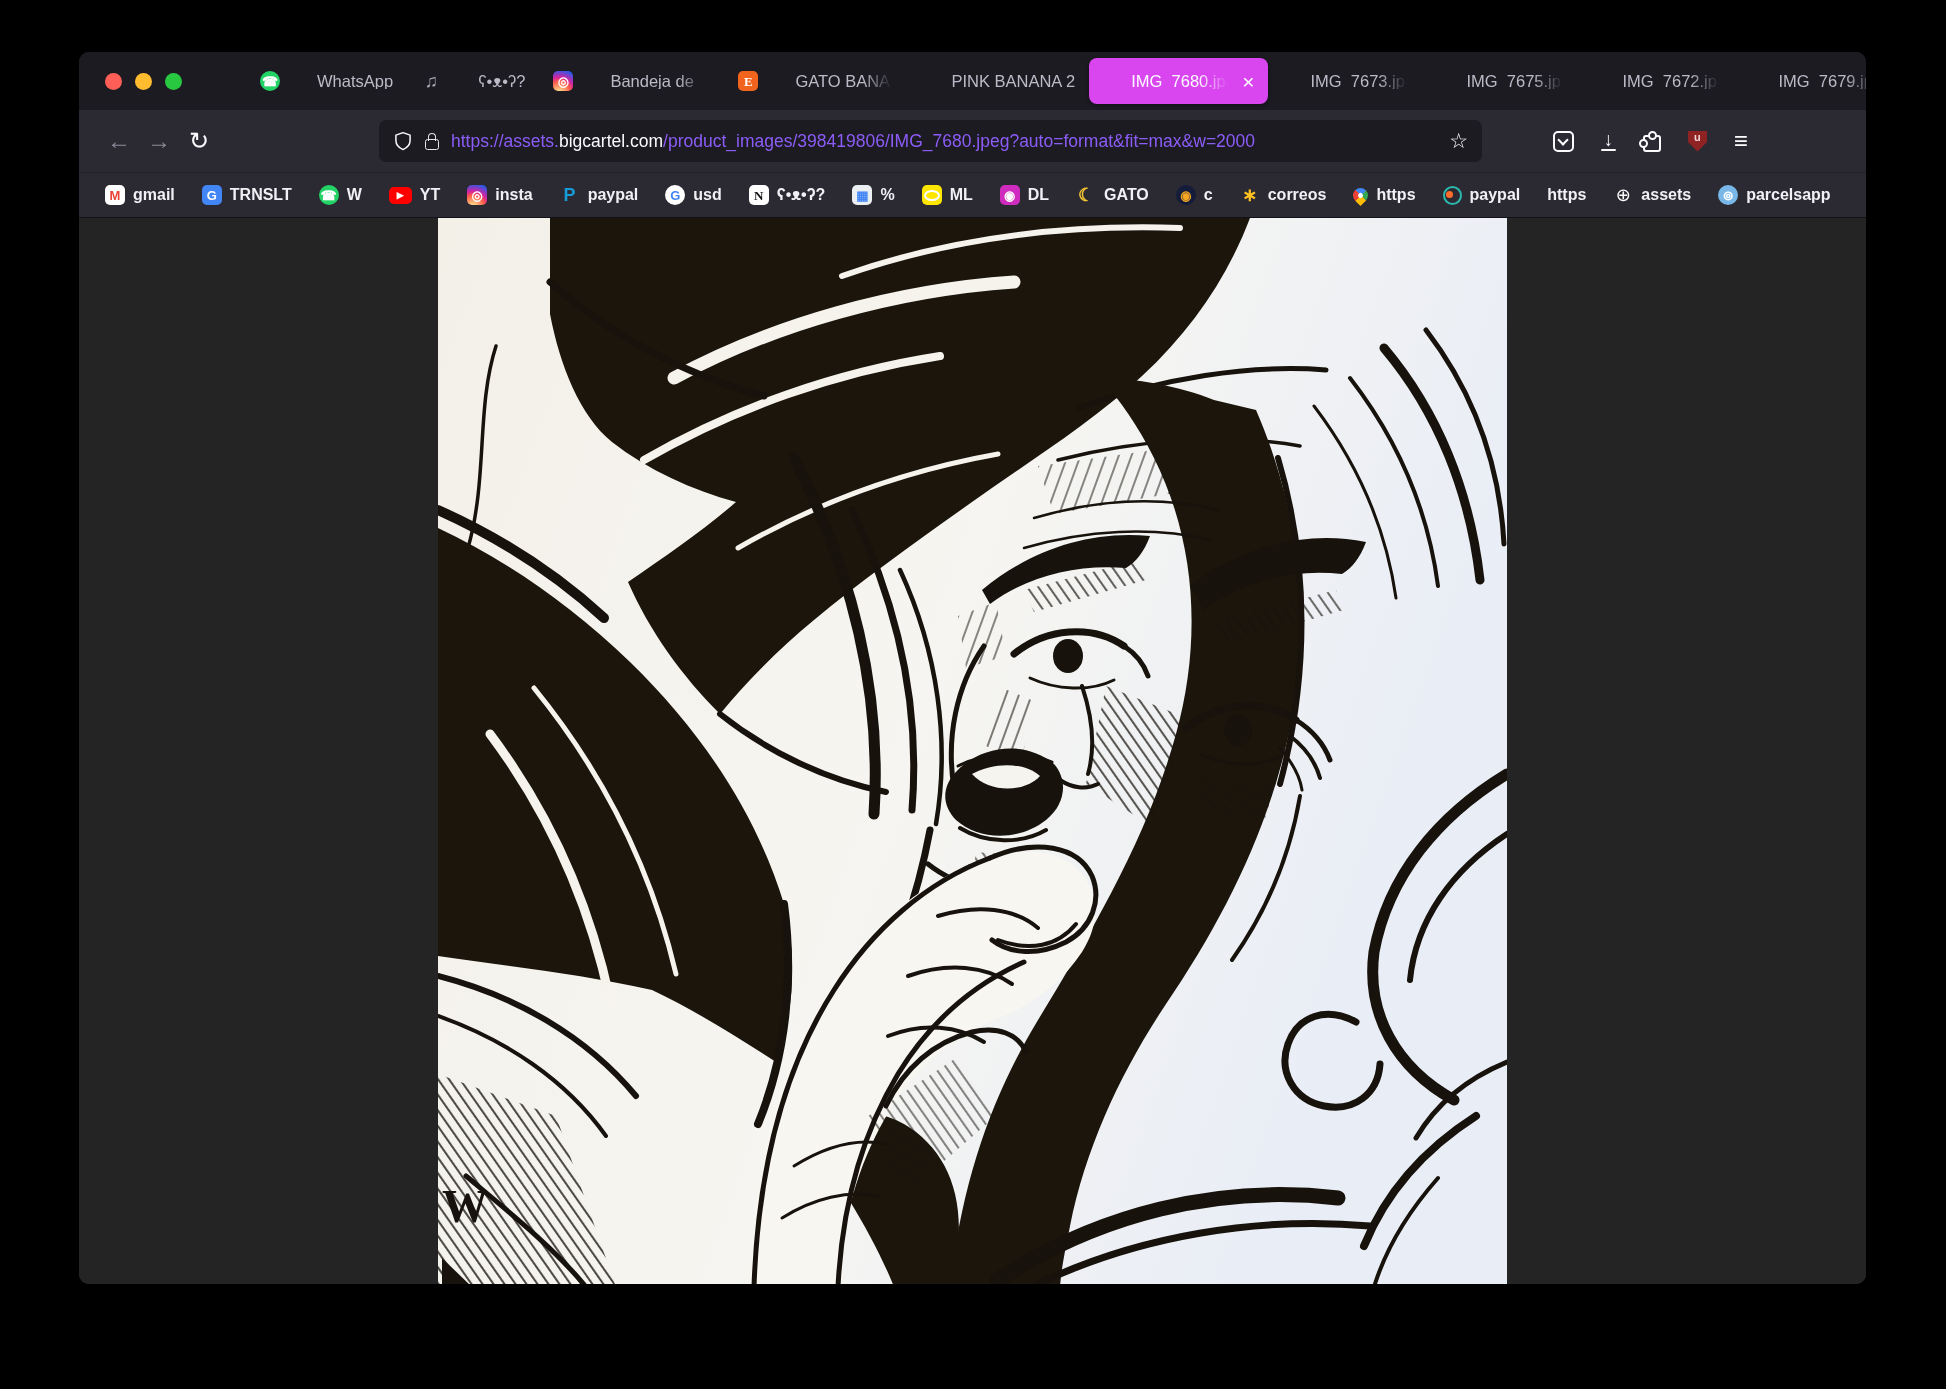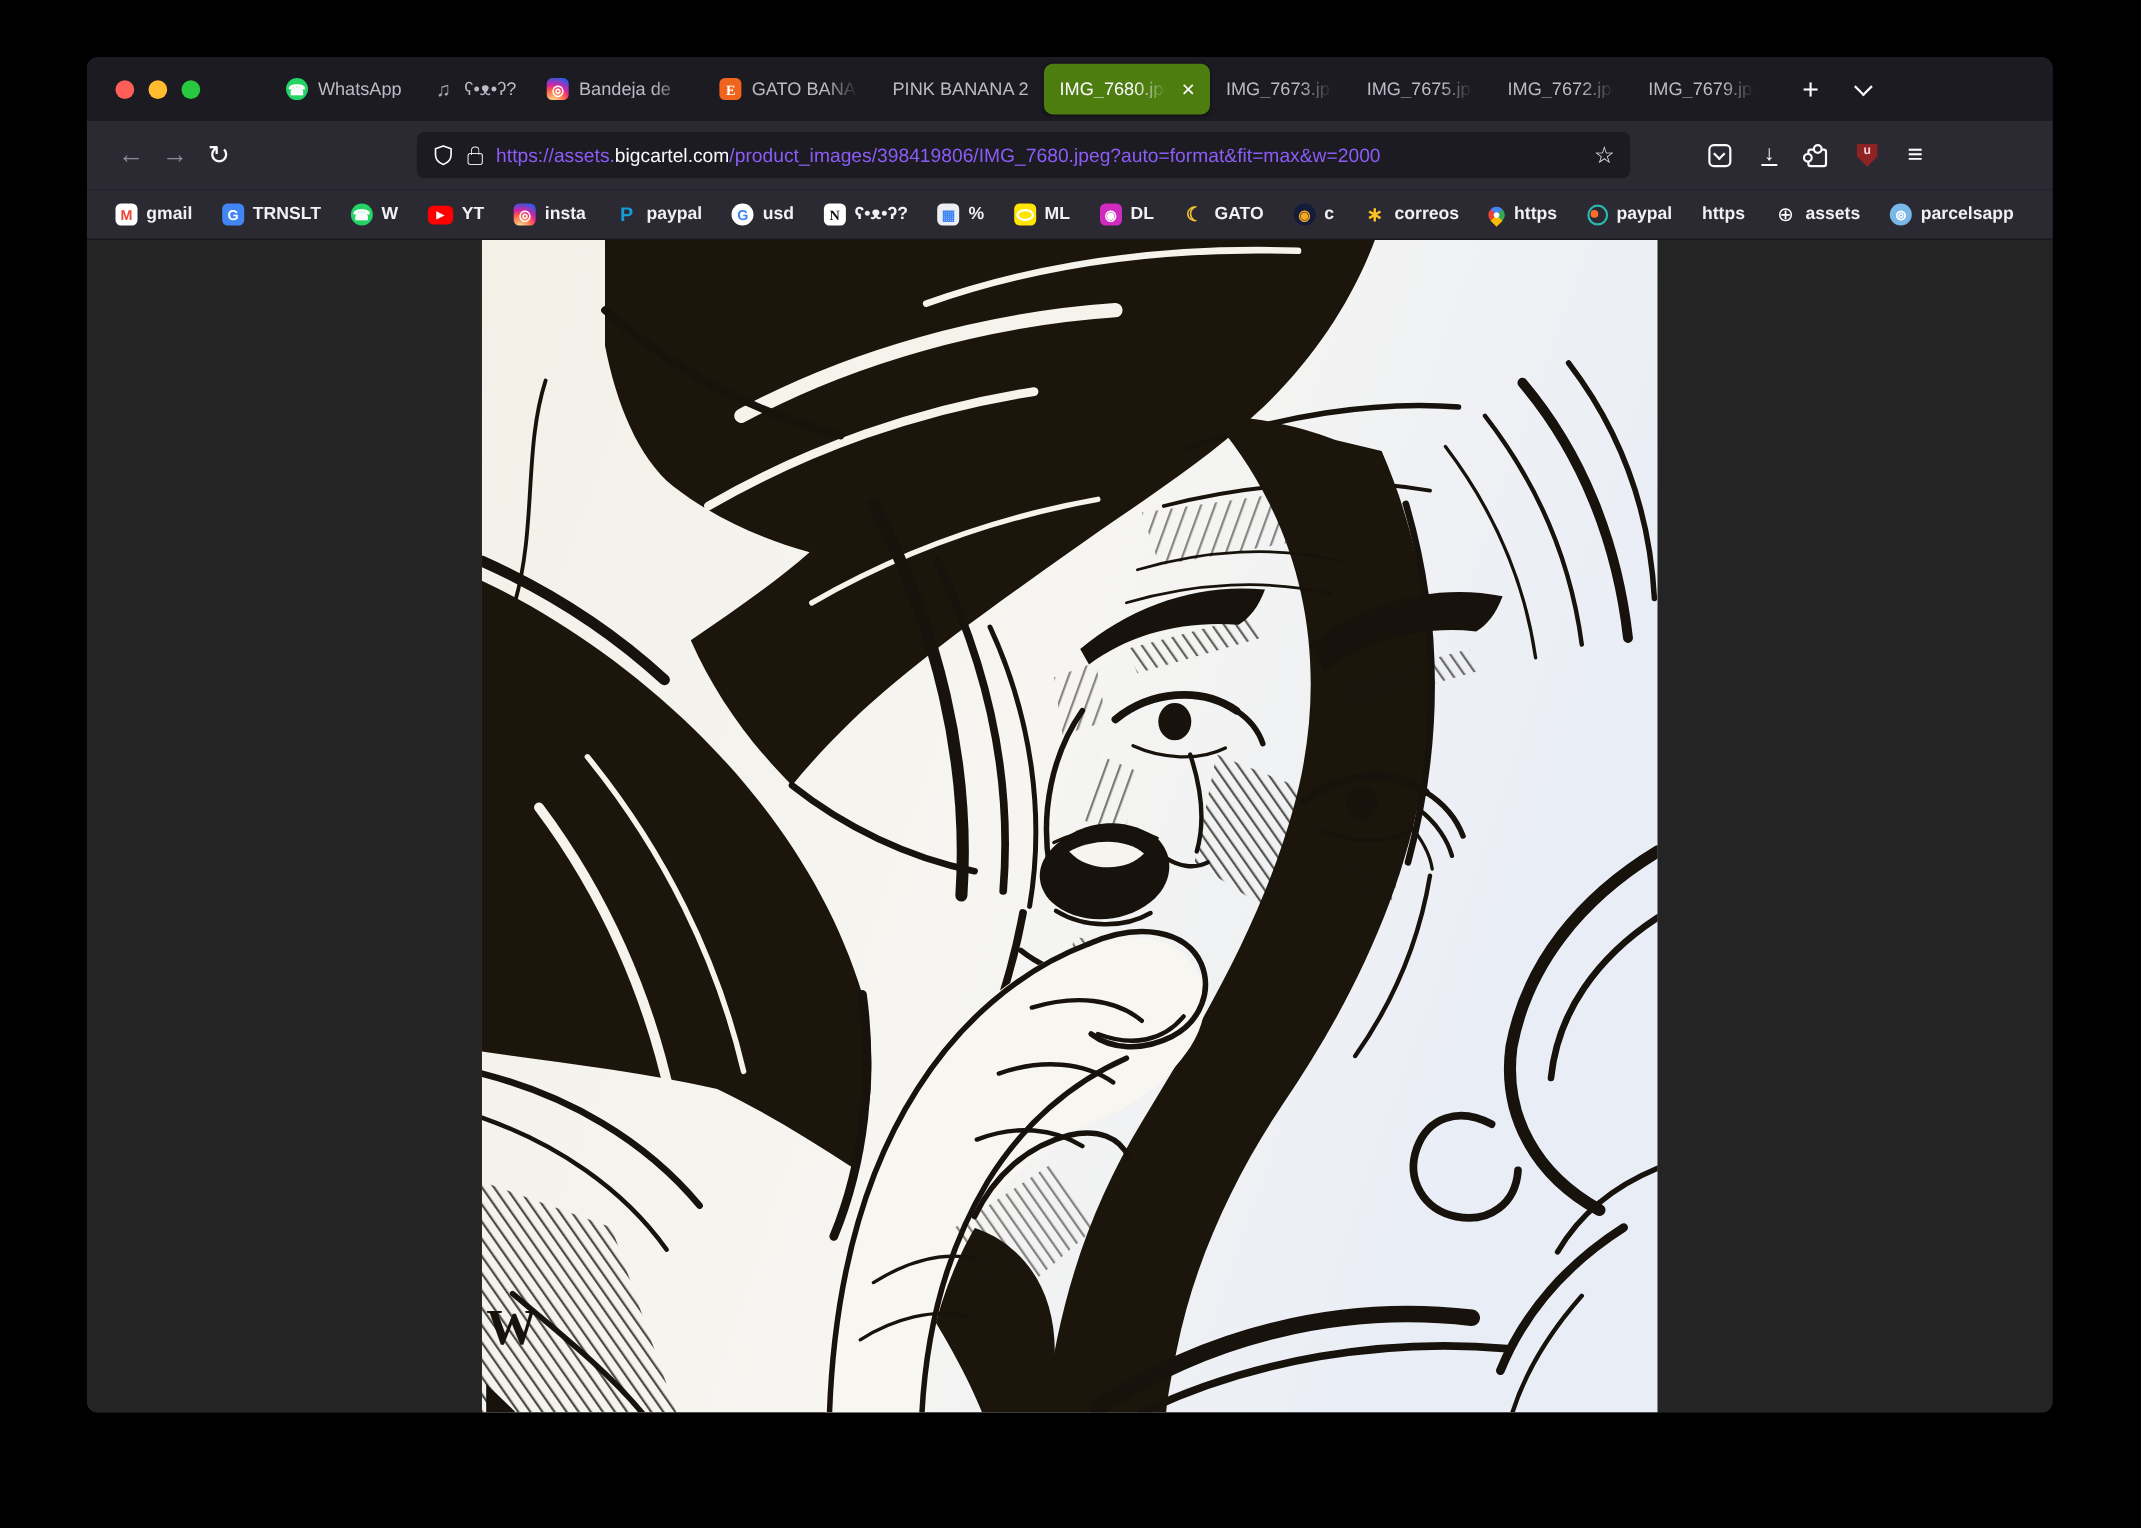--- a/index.html
+++ b/index.html
@@ -9,22 +9,22 @@
           border-radius:10px;overflow:hidden;background:#2b2a33;
           box-shadow:0 18px 60px rgba(0,0,0,.8);display:flex;flex-direction:column;}
 
   
   .tab-bar{height:58px;background:#1c1b22;display:flex;align-items:center;flex:0 0 auto;}
   .lights{display:flex;gap:13px;padding-left:26px;flex:0 0 auto;}
   .light{width:17px;height:17px;border-radius:50%;}
   .tabs{display:flex;align-items:center;margin-left:64px;height:100%;}
   .tab{display:flex;align-items:center;height:46px;padding:0 14px;gap:9px;
        color:#bdbac7;font-size:16.5px;flex:0 0 auto;border-radius:8px;}
-  .tab.active{background:#4d7c0f;color:#fbfbfe;box-shadow:0 1px 4px rgba(0,0,0,.45);}
-  .tab .label{white-space:nowrap;overflow:hidden;line-height:1;}
+  .tab.active{background:#d946ef;color:#fbfbfe;box-shadow:0 1px 4px rgba(0,0,0,.45);}
+  .tab .label{white-space:nowrap;overflow:hidden;line-height:1;margin-left:28px;}
   .tab .label.trunc{width:100px;
        -webkit-mask-image:linear-gradient(90deg,#000 68%,transparent 97%);
        mask-image:linear-gradient(90deg,#000 68%,transparent 97%);}
   .tab .close{font-size:21px;color:#fbfbfe;line-height:1;margin-left:2px;}
   .newtab{color:#fbfbfe;font-size:26px;font-weight:300;margin-left:26px;line-height:1;}
   .tablist{margin-left:34px;margin-right:26px;display:flex;align-items:center;}
   .chev{width:10px;height:10px;border-right:2.2px solid #fbfbfe;border-bottom:2.2px solid #fbfbfe;
         transform:rotate(45deg);margin-top:-5px;}
 
   

